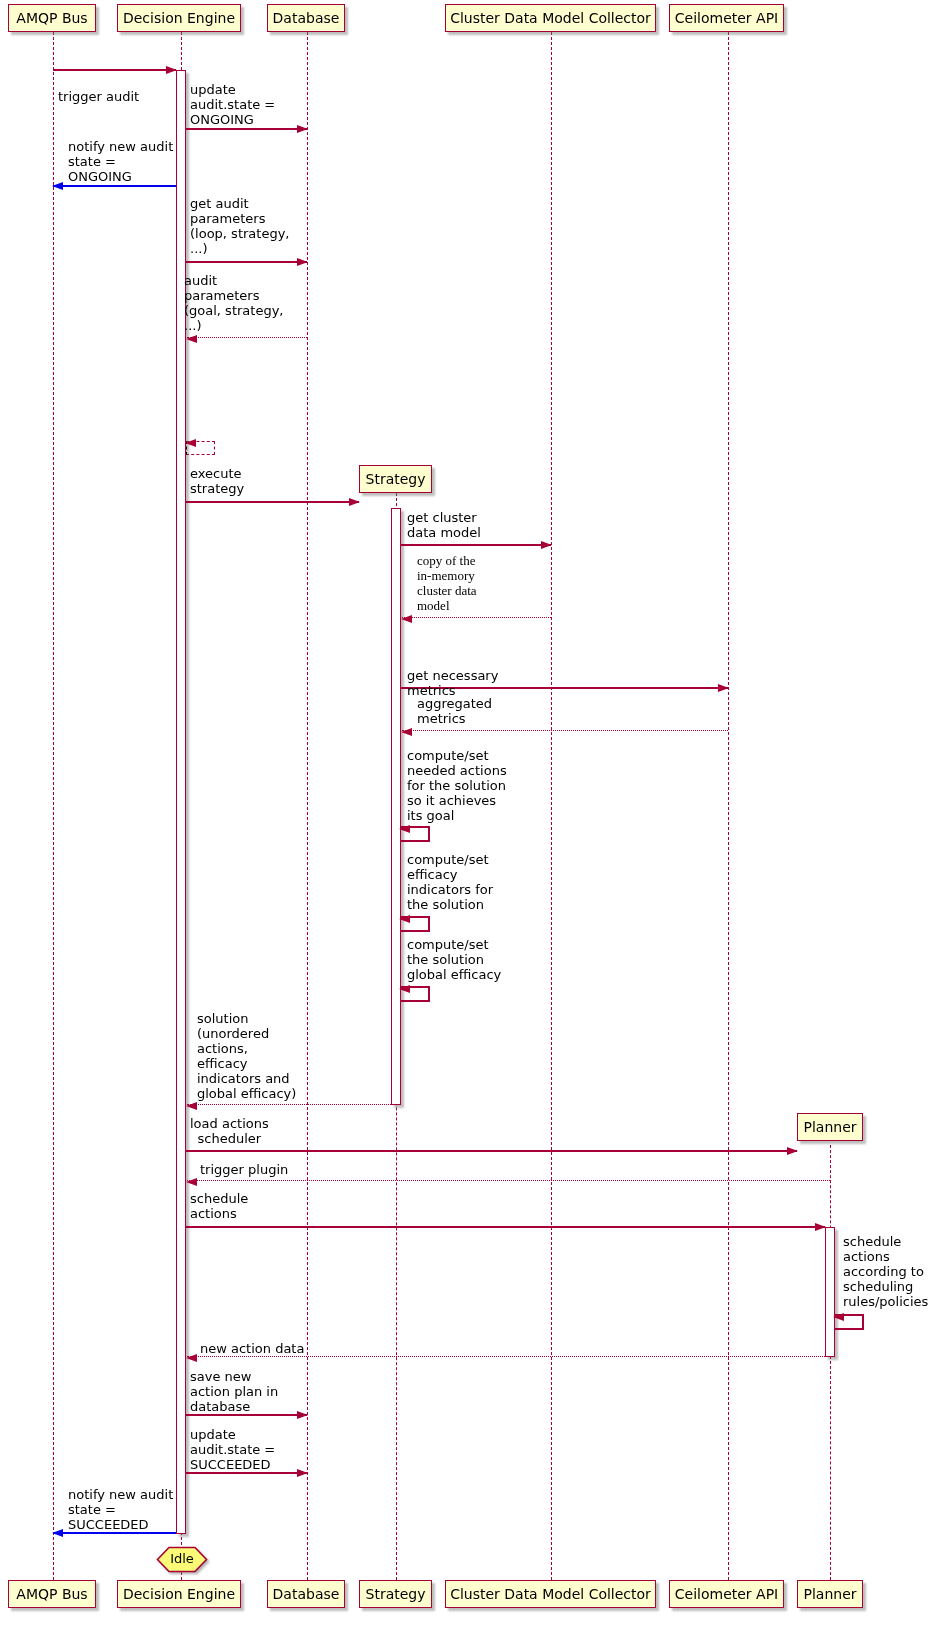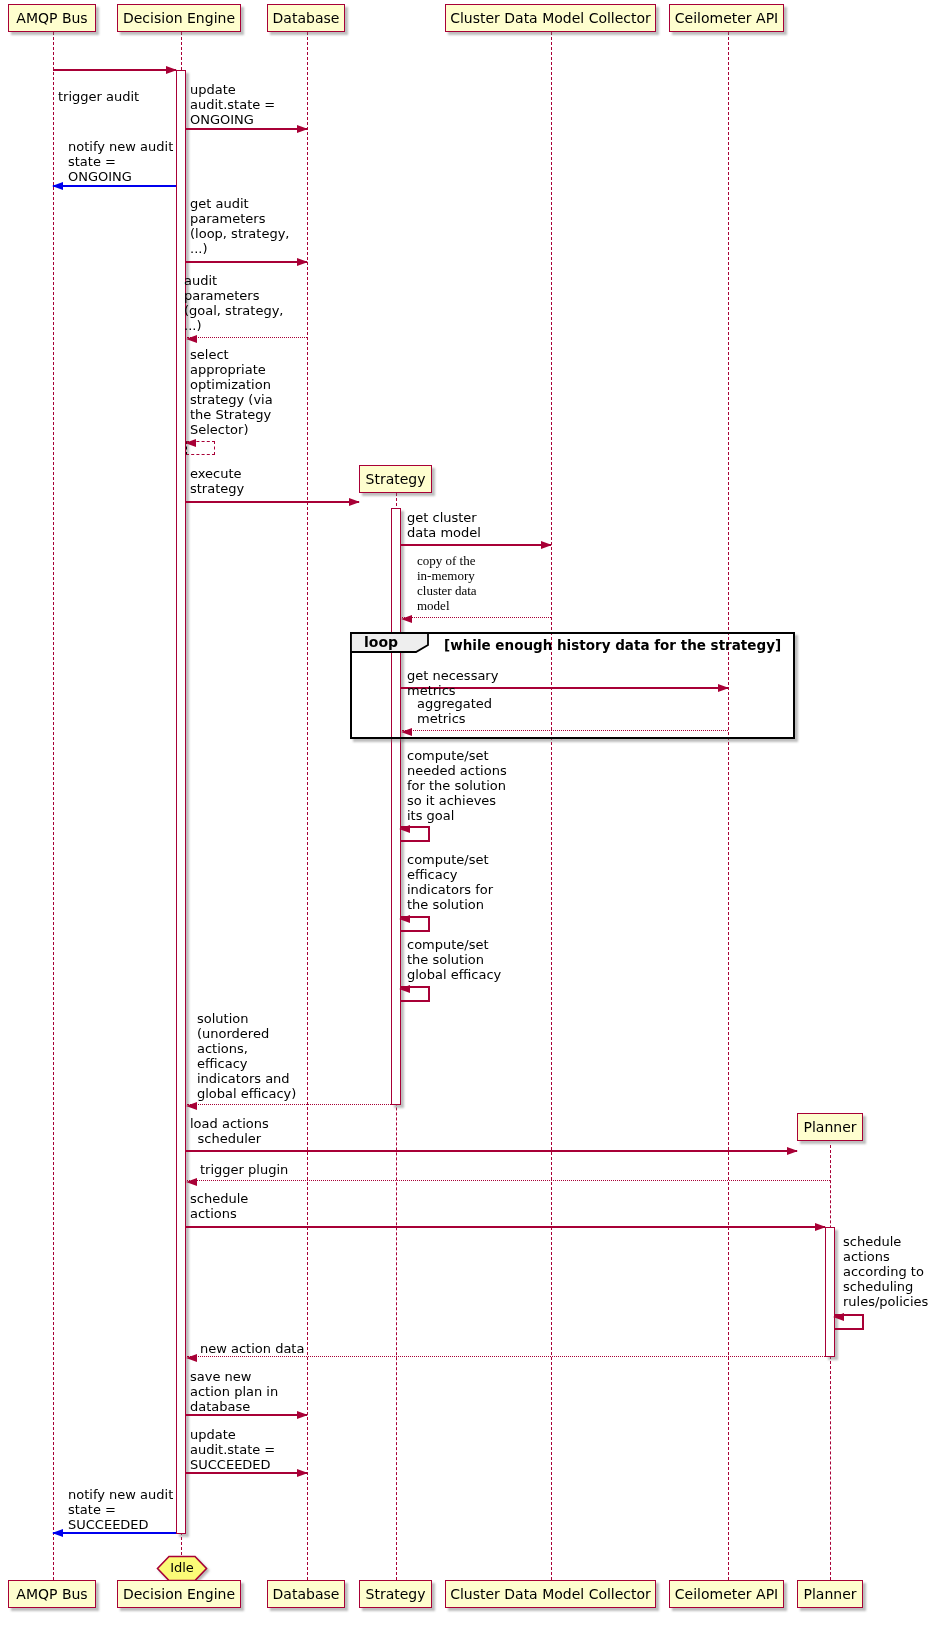--- a/index.html
+++ b/index.html
@@ -50,29 +50,20 @@
   <div class="lifeline" style="left:307px;top:32px;height:1548px;"></div>
   <div class="lifeline" style="left:396px;top:493px;height:1087px;"></div>
   <div class="lifeline" style="left:551px;top:32px;height:1548px;"></div>
   <div class="lifeline" style="left:728px;top:32px;height:1548px;"></div>
   <div class="lifeline" style="left:830px;top:1145px;height:435px;"></div>
 
   <div class="bar" style="left:176px;top:70px;height:1464px;"></div>
   <div class="bar" style="left:391px;top:508px;height:597px;"></div>
   <div class="bar" style="left:825px;top:1227px;height:130px;"></div>
 
-  <div class="loopframe" style="left:350px;top:632px;width:445px;height:107px;">
-    <div class="looptag">
-      <svg width="80" height="22">
-        <path d="M1,1 H78 V13 L66,20 H1 Z" fill="var(--pent-fill)" stroke="var(--frame)" stroke-width="1.8"></path>
-      </svg>
-      <span class="txt">loop</span>
-    </div>
-    <div class="cond">[while enough history data for the strategy]</div>
-  </div>
 
   <div class="msg" style="left:53px;top:69px;width:123px;">
       <span class="h r"></span>
     </div>
   <div class="msg" style="left:186px;top:128px;width:121px;">
       <span class="h r"></span>
     </div>
   <div class="msg blue" style="left:53px;top:185px;width:123px;">
       <span class="h lb"></span>
     </div>
@@ -145,26 +136,20 @@
 state =
 ONGOING</div>
   <div class="label" style="left:190px;top:196px;">get audit
 parameters
 (loop, strategy,
 ...)</div>
   <div class="label" style="left:184px;top:273px;">audit
 parameters
 (goal, strategy,
 ...)</div>
-  <div class="label" style="left:190px;top:347px;">select
-appropriate
-optimization
-strategy (via
-the Strategy
-Selector)</div>
   <div class="label" style="left:190px;top:466px;">execute
 strategy</div>
   <div class="label" style="left:407px;top:510px;">get cluster
 data model</div>
   <div class="label" style="left:417px;top:553px;font-family:Liberation Serif, serif;">copy of the
 in-memory
 cluster data
 model</div>
   <div class="label" style="left:407px;top:668px;">get necessary
 metrics</div>
@@ -211,21 +196,21 @@
 
   <div class="pbox" style="left:8px;top:4px;width:88px;">AMQP Bus</div>
   <div class="pbox" style="left:117px;top:4px;width:124px;">Decision Engine</div>
   <div class="pbox" style="left:267px;top:4px;width:78px;">Database</div>
   <div class="pbox" style="left:445px;top:4px;width:211px;">Cluster Data Model Collector</div>
   <div class="pbox" style="left:669px;top:4px;width:115px;">Ceilometer API</div>
 
   <div class="pbox" style="left:359px;top:465px;width:73px;">Strategy</div>
   <div class="pbox" style="left:797px;top:1113px;width:66px;">Planner</div>
 
-  <div class="hex" style="left:156px;top:1546px;margin-top:9px;">
+  <div class="hex" style="left:156px;top:1546px;">
     <svg width="52" height="27">
       <polygon points="13,1.5 39,1.5 50.5,13.5 39,25.5 13,25.5 1.5,13.5" fill="var(--note-fill)" stroke="var(--accent)" stroke-width="1.6"></polygon>
     </svg>
     <span class="txt">Idle</span>
   </div>
 
   <div class="pbox" style="left:8px;top:1580px;width:88px;">AMQP Bus</div>
   <div class="pbox" style="left:117px;top:1580px;width:124px;">Decision Engine</div>
   <div class="pbox" style="left:267px;top:1580px;width:78px;">Database</div>
   <div class="pbox" style="left:359px;top:1580px;width:73px;">Strategy</div>

